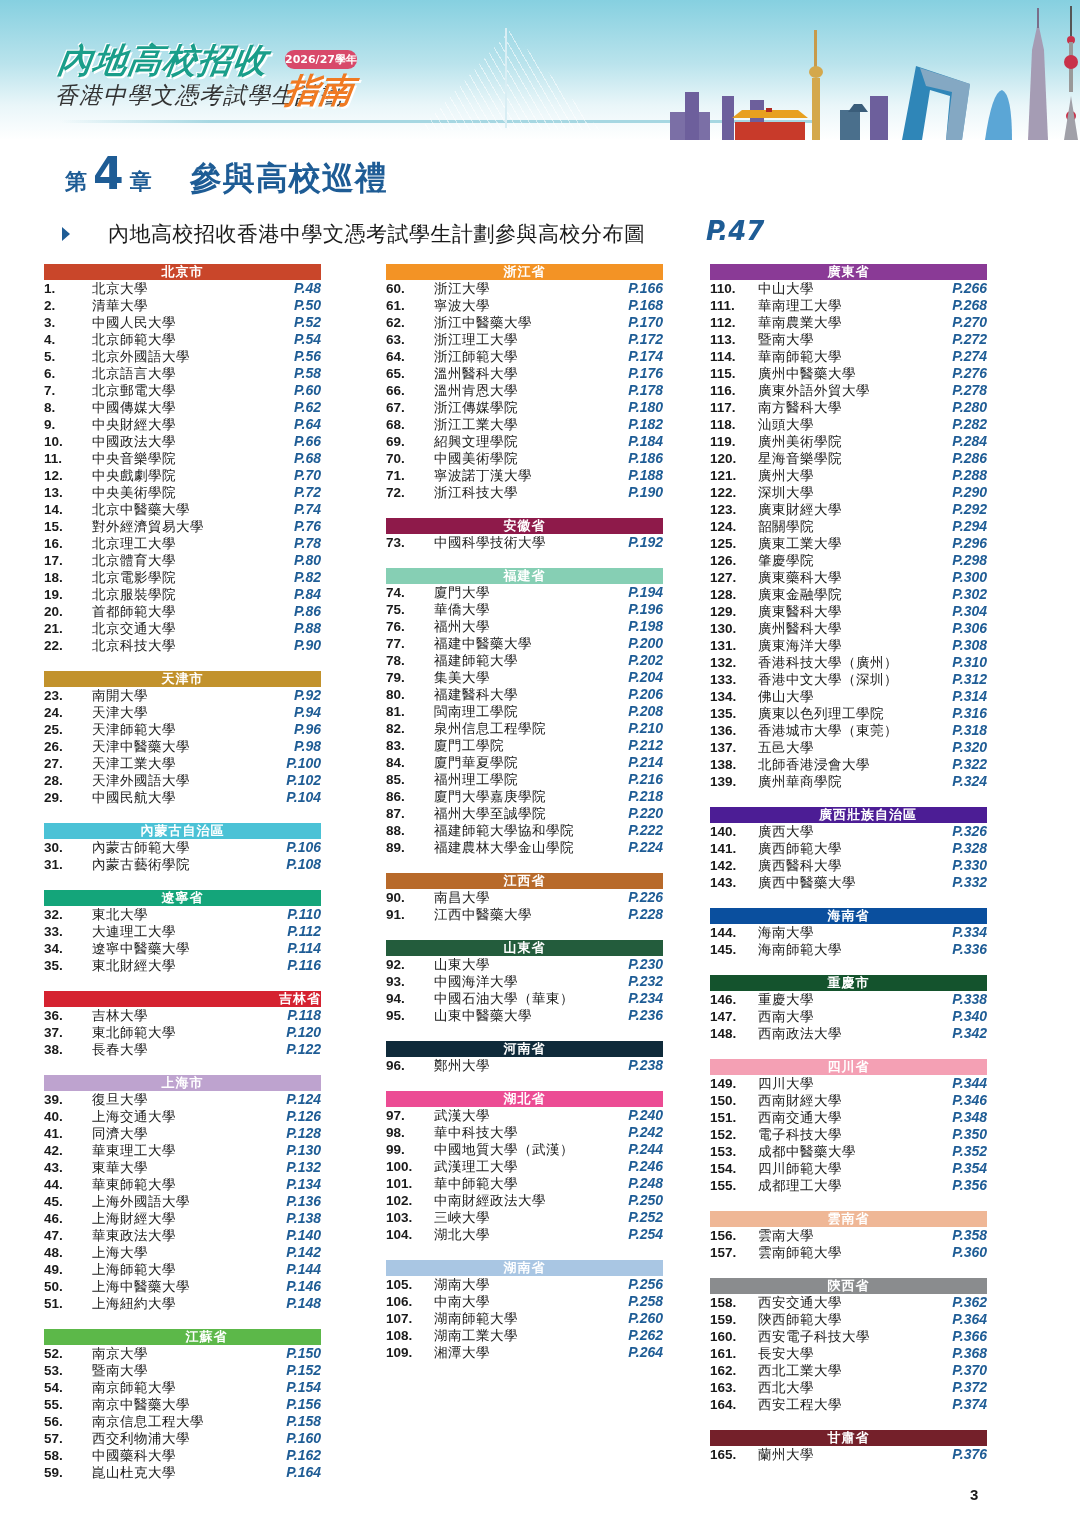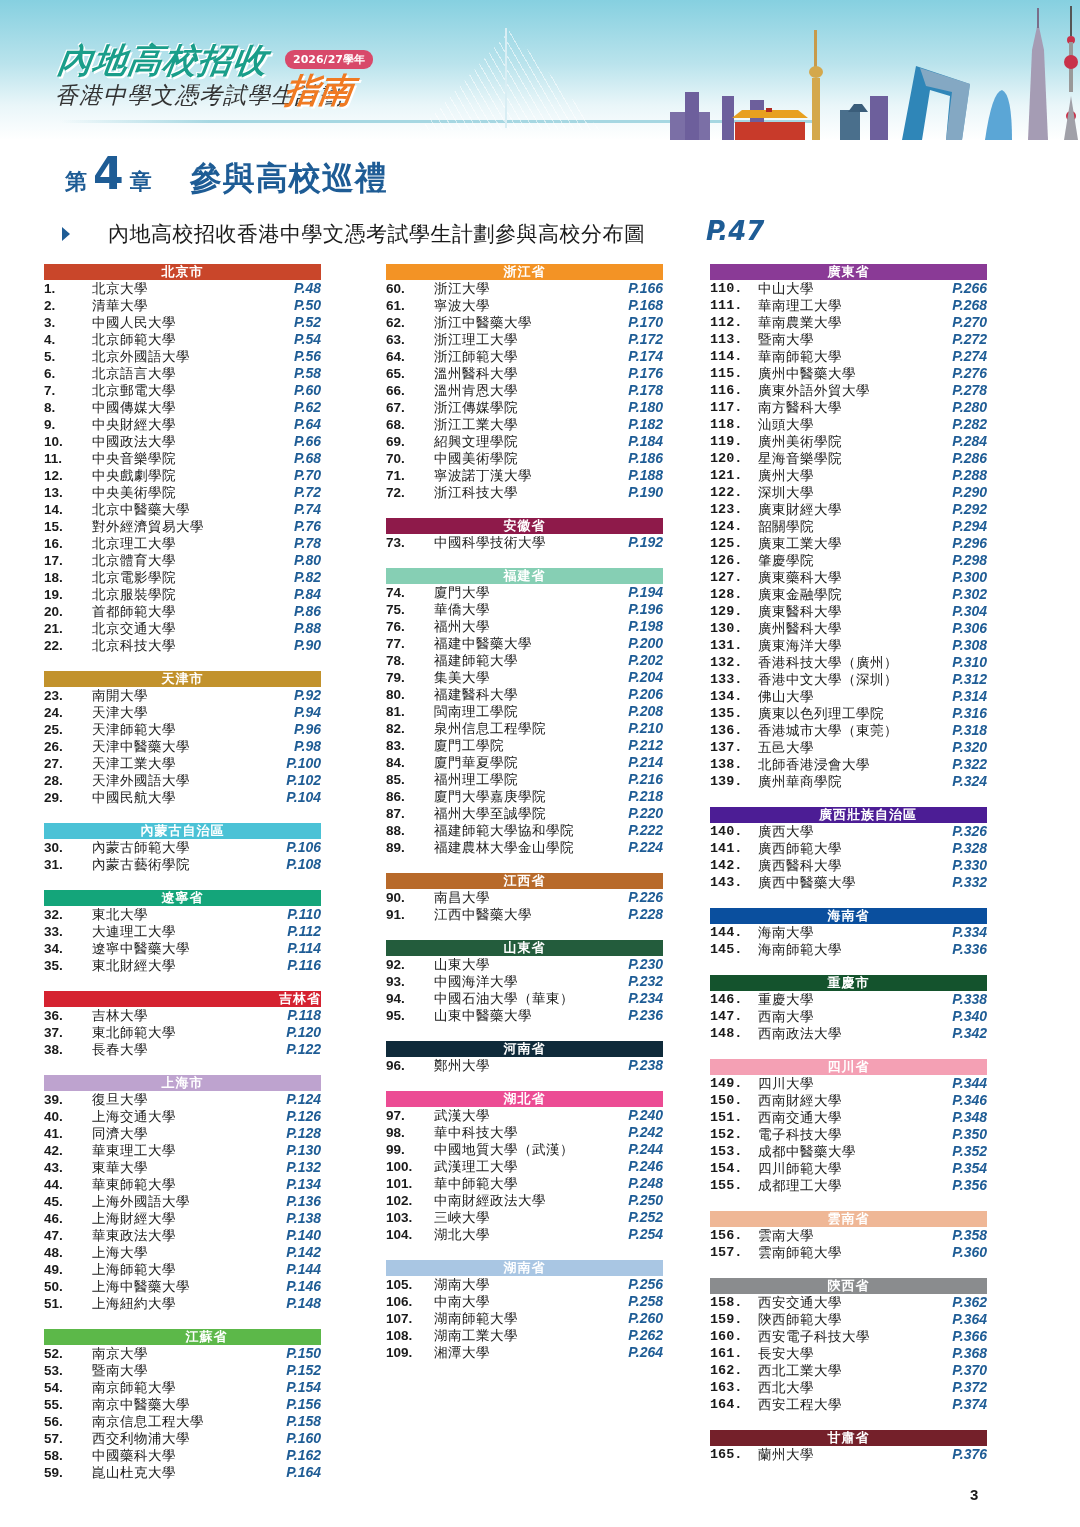--- a/index.html
+++ b/index.html
@@ -11,21 +11,21 @@
   .banner .bridge-line { position: absolute; left: 60px; top: 120px; width: 760px; height: 3px;
     background: linear-gradient(90deg, rgba(150,205,220,0) 0%, #a6d7e2 20%, #a6d7e2 100%); }
   .banner .bridge-tower { position: absolute; left: 505px; top: 28px; width: 2px; height: 100px; background: #d9eef4; }
   .banner .cables { position: absolute; left: 420px; top: 30px; width: 180px; height: 100px;
     background: repeating-linear-gradient(60deg, rgba(255,255,255,0.55) 0 1px, transparent 1px 7px);
     clip-path: polygon(50% 0, 100% 100%, 0 100%); }
   .logo-main { position: absolute; left: 58px; top: 38px; font-size: 34px; font-weight: bold; font-style: italic;
     color: #1a9e8a; letter-spacing: 1px; text-shadow: 2px 2px 0 #ffffff, -1px -1px 0 #ffffff; transform: skewX(-8deg); }
   .logo-sub { position: absolute; left: 55px; top: 80px; font-size: 23px; font-style: italic; color: #333; letter-spacing: 1px; }
   .year-badge { position: absolute; left: 285px; top: 50px; background: #d8496a; color: #fff; font-size: 11px; font-weight: bold;
-    padding: 2px 8px; border-radius: 9px; }
+    padding: 2px 0; border-radius: 9px; }
   .logo-guide { position: absolute; left: 285px; top: 68px; font-size: 34px; font-weight: bold; font-style: italic; color: #f07a22;
     transform: skewX(-8deg); text-shadow: 2px 2px 0 #ffffff; }
 
   .skyline { position: absolute; left: 640px; top: 0; width: 440px; height: 140px; }
 
   .chapter { position: absolute; left: 65px; top: 148px; display: flex; align-items: baseline; color: #1e5c95; }
   .chapter .ch-pre, .chapter .ch-post { font-size: 22px; font-weight: bold; }
   .chapter .ch-num { font-size: 44px; font-weight: bold; margin: 0 6px; }
   .chapter .ch-title { font-size: 32px; font-weight: bold; margin-left: 38px; letter-spacing: 1px; }
 
@@ -34,21 +34,21 @@
     border-left: 8px solid #1e5c95; margin-right: 38px; }
   .subtitle-row .subtitle { font-size: 21px; color: #1a1a1a; letter-spacing: 0.5px; }
   .subtitle-row .sub-page { position: absolute; left: 644px; top: -2px; font-size: 26px; font-weight: bold; font-style: italic; color: #1e5c95; }
 
   .col { position: absolute; top: 264px; width: 277px; }
   .col-1 { left: 44px; } .col-2 { left: 386px; } .col-3 { left: 710px; }
   .region { margin-bottom: 17px; }
   .region-head { height: 16px; line-height: 16px; color: #ffffff; font-size: 13px; font-weight: bold; text-align: center; letter-spacing: 1px; }
   .row { display: flex; height: 17px; line-height: 17px; font-size: 13.5px; }
   .row .num { width: 48px; font-weight: bold; color: #1a1a1a; font-family: "Liberation Sans", sans-serif; }
-  .col-3 .row .num { width: 48px; font-family: Liberation Mono, monospace; }
+  .col-3 .row .num { width: 48px; }
   .row .name { flex: 1; color: #1a1a1a; letter-spacing: 0.5px; white-space: nowrap; }
   .row .page { width: 62px; text-align: right; color: #1e5c95; font-weight: bold; font-style: italic; font-family: "Liberation Sans", sans-serif; font-size: 14px; }
 
   .page-number { position: absolute; left: 970px; top: 1486px; font-size: 15px; font-weight: bold; color: #1a1a1a; font-family: "Liberation Sans", sans-serif; }
 </style>
 </head>
 <body>
 
 <div class="banner">
   <div class="bridge-line"></div>

